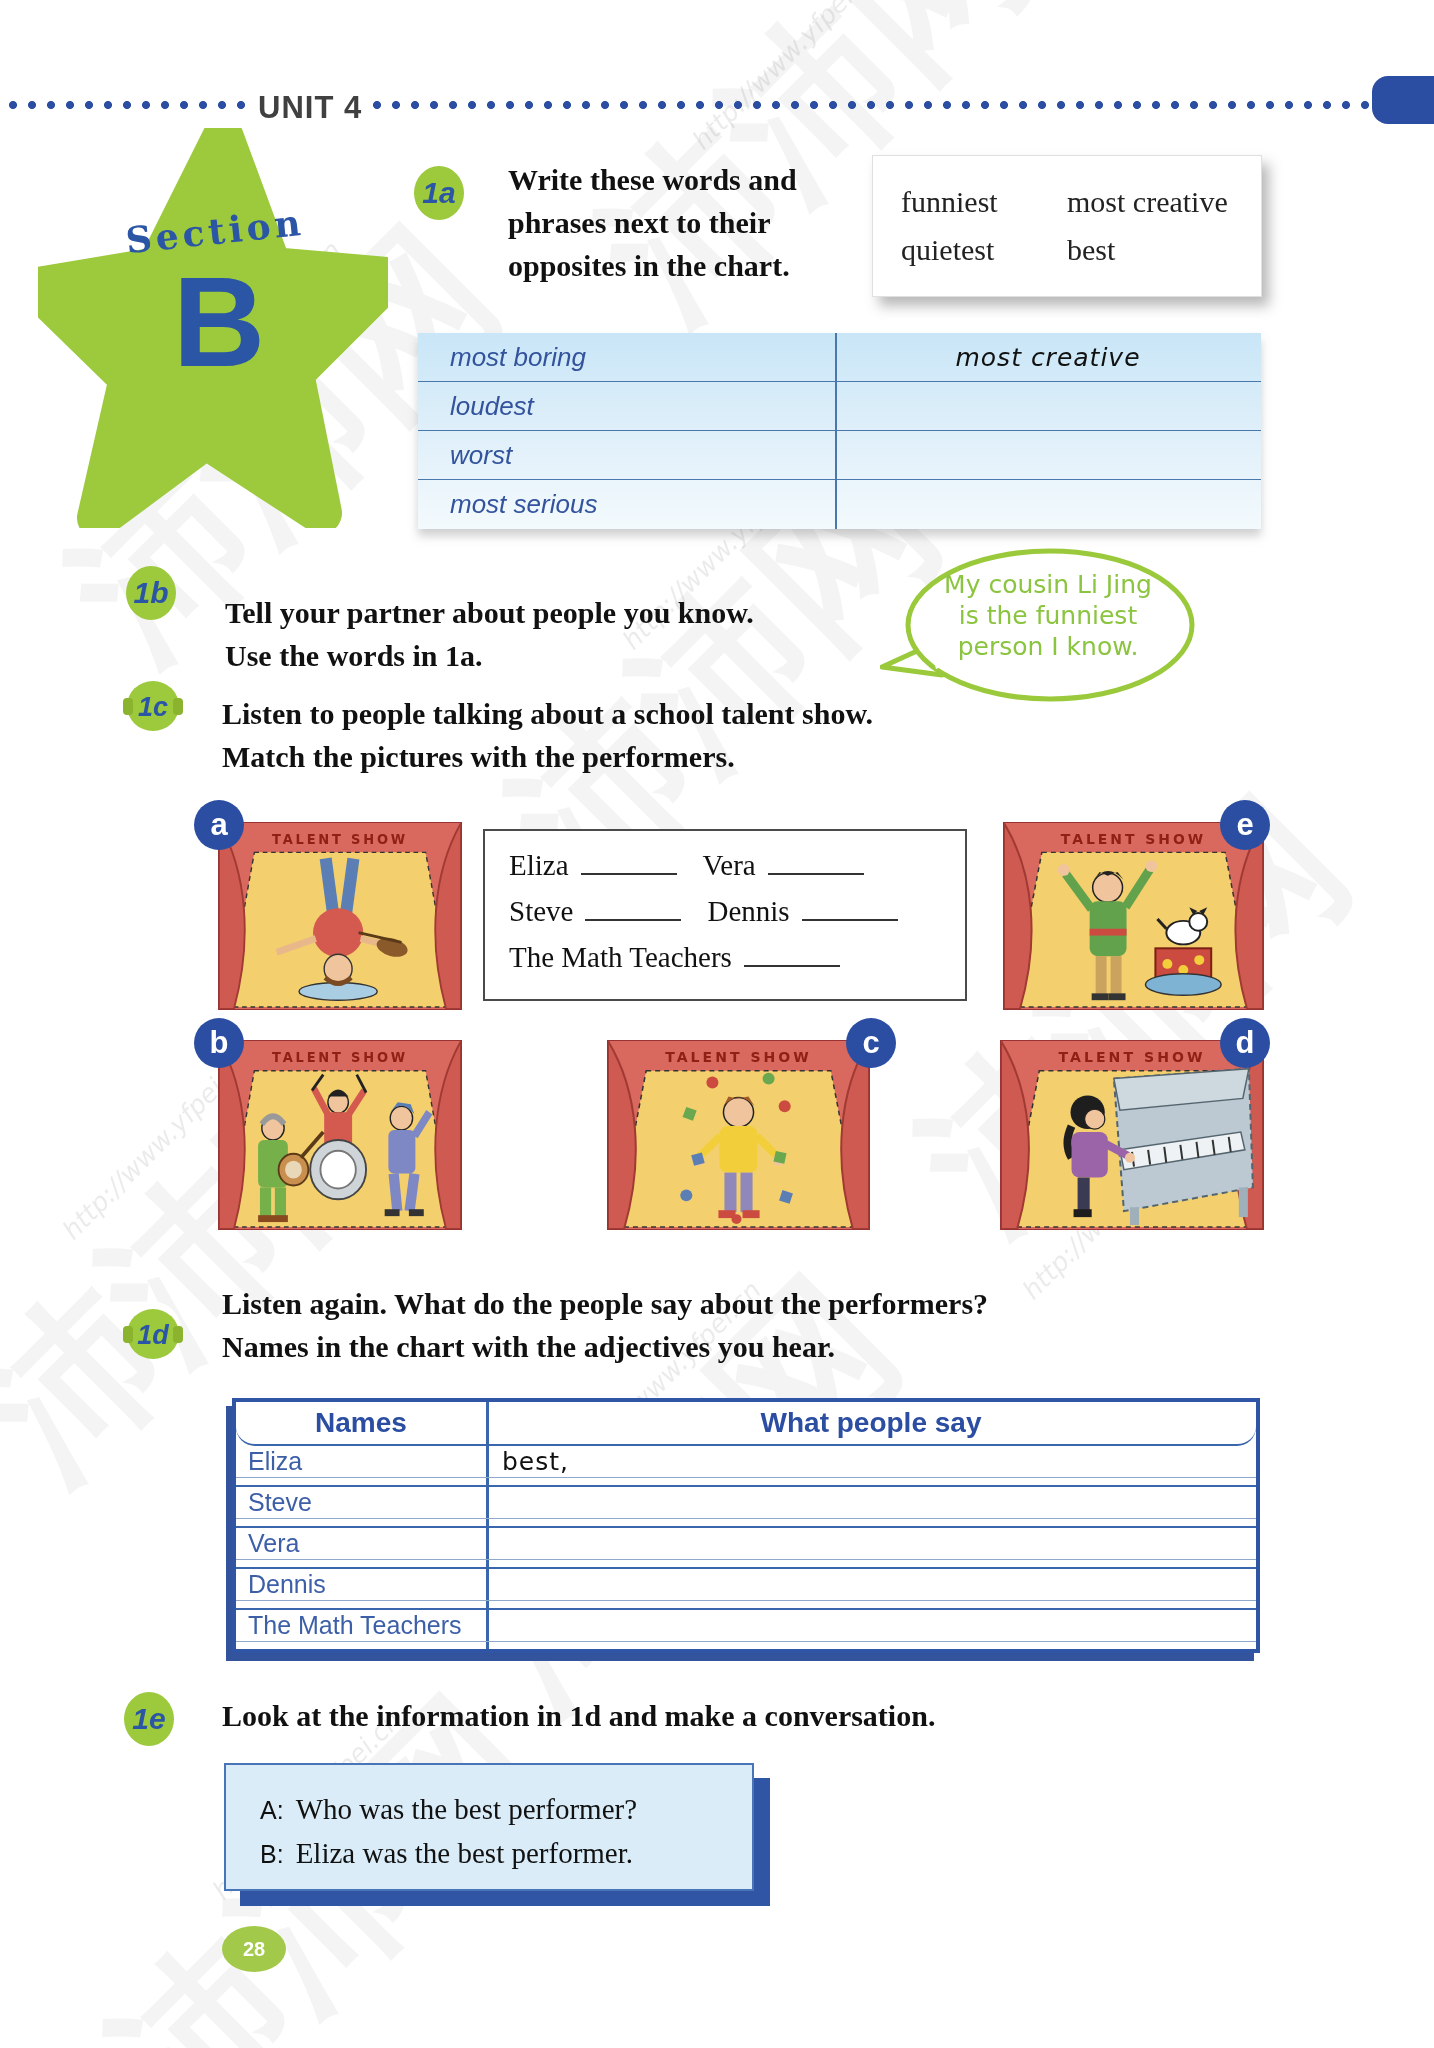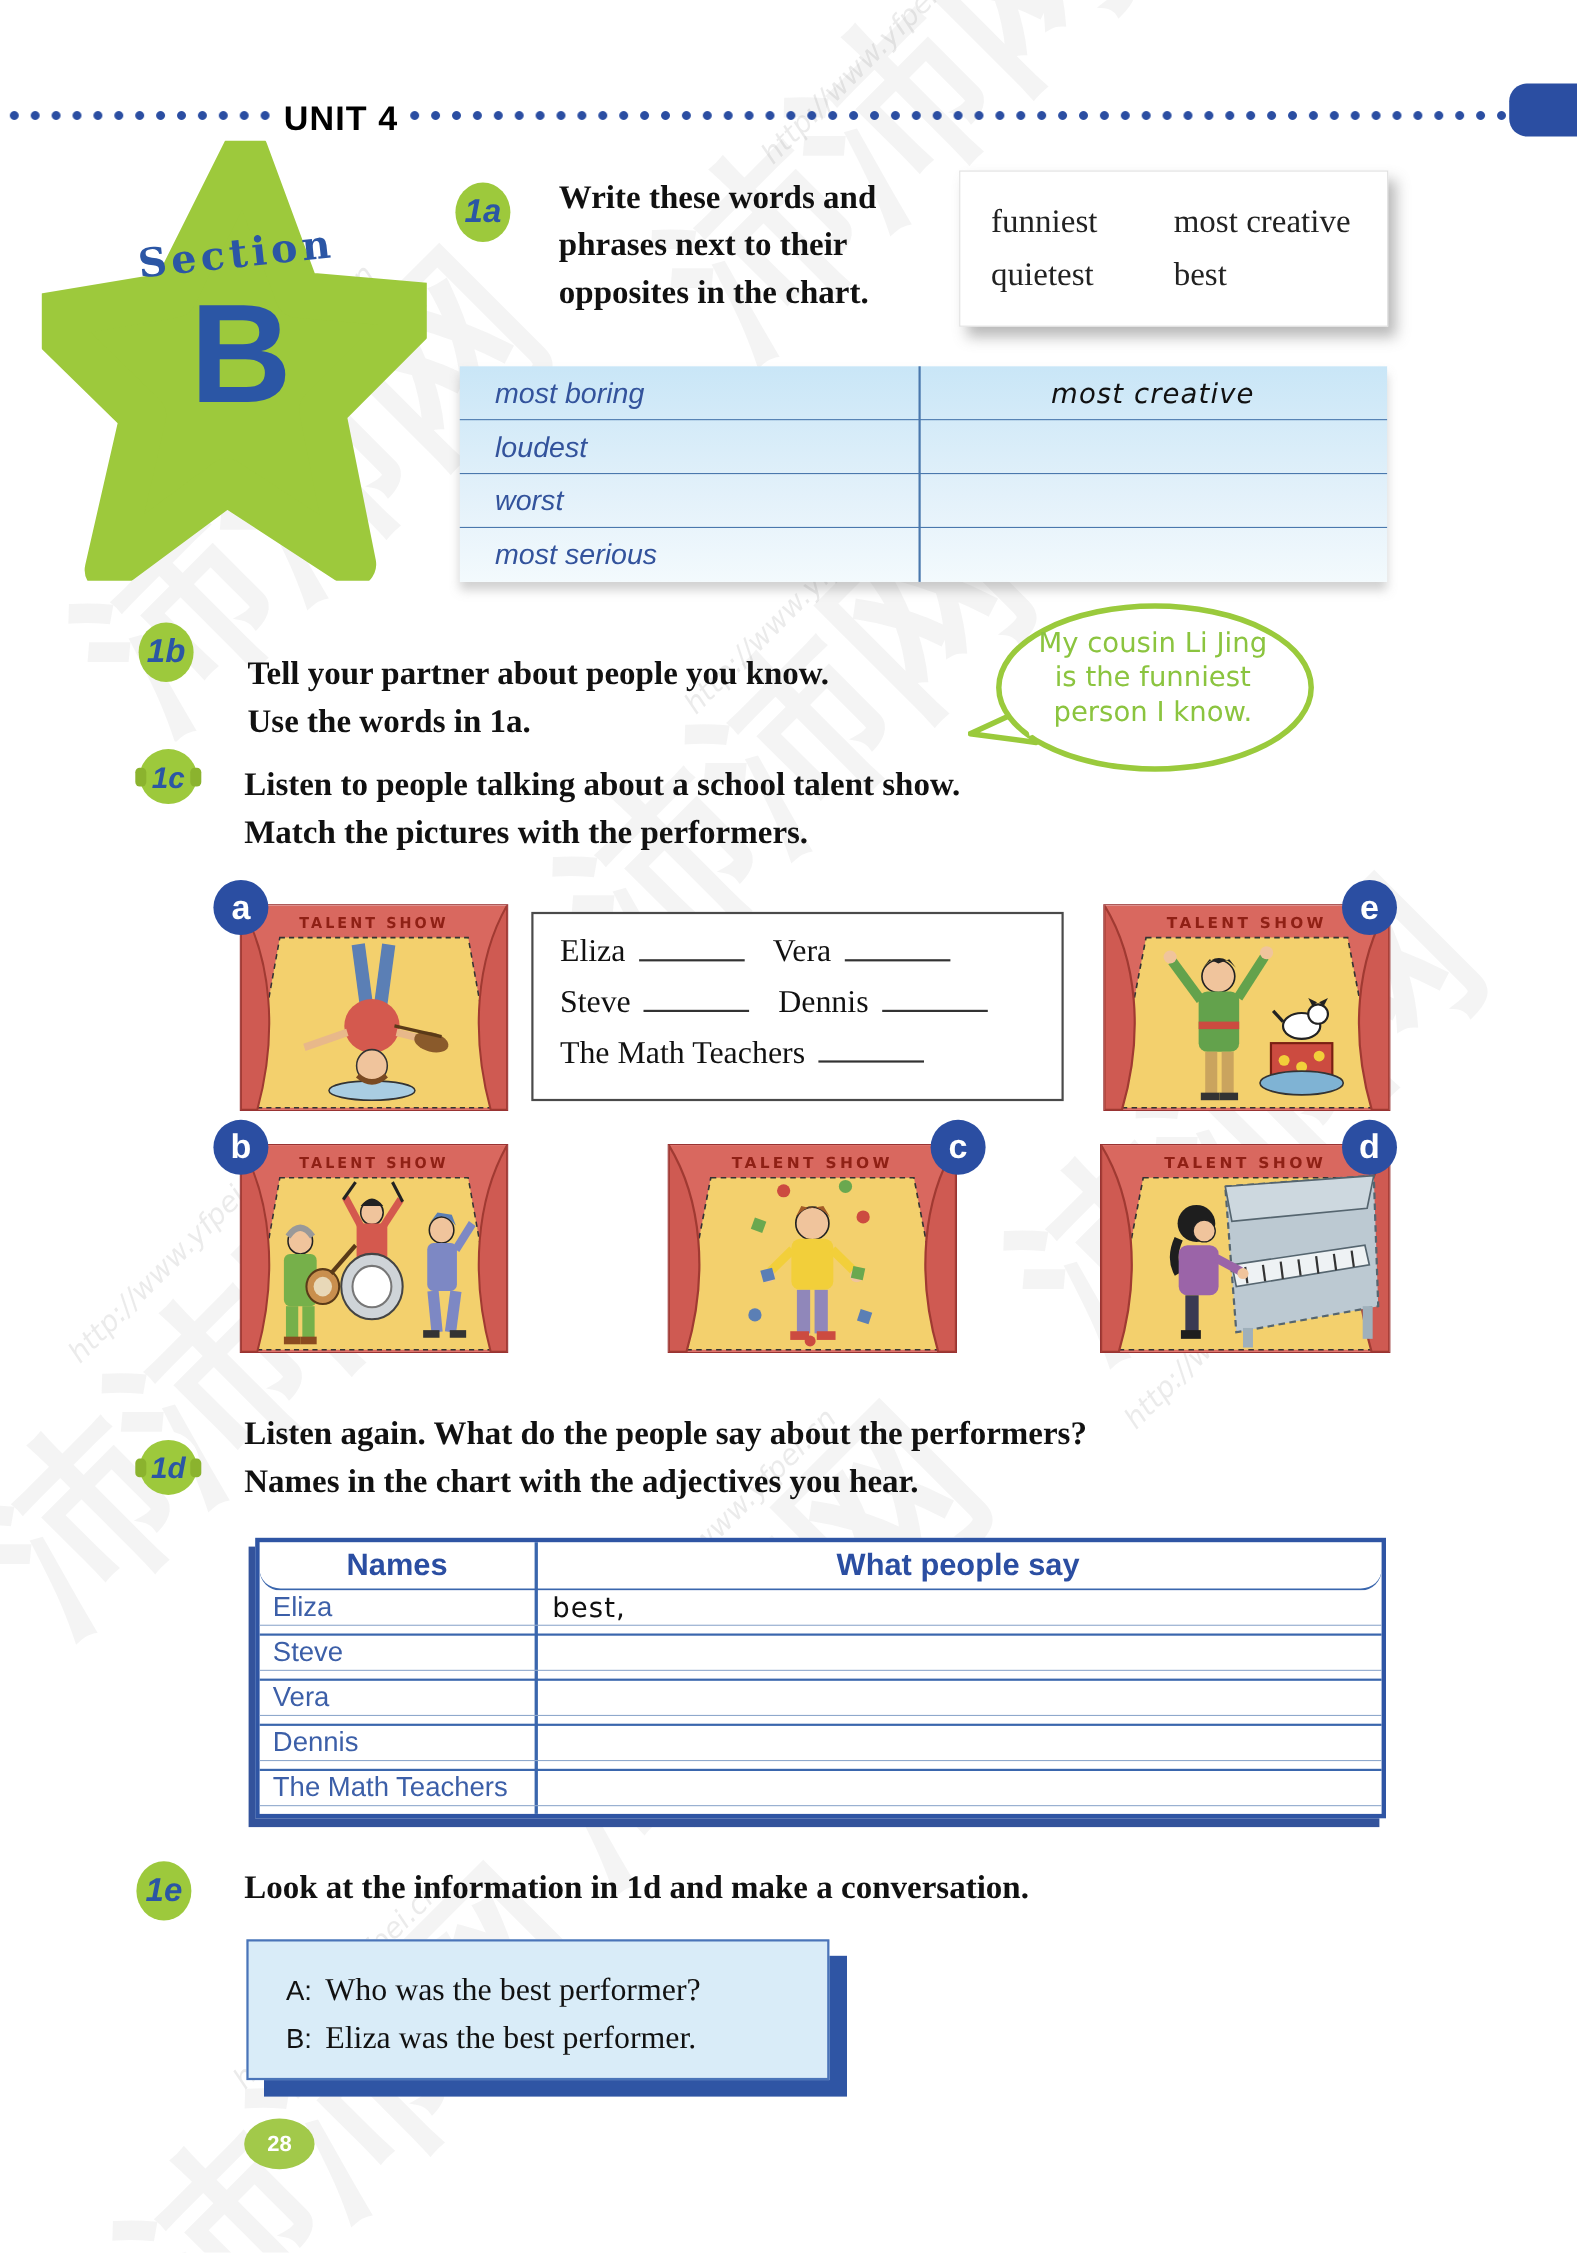--- a/index.html
+++ b/index.html
@@ -10,21 +10,21 @@
   .wm{position:absolute;transform:rotate(-45deg);color:rgba(60,60,60,0.055);
       font-family:"DejaVu Sans", sans-serif;font-weight:bold;pointer-events:none;white-space:nowrap;z-index:0;}
   .wm-big{font-size:170px;}
   .wm-url{font-size:26px;font-weight:normal;font-style:italic;color:rgba(60,60,60,0.10);}
 
   
   .dots{position:absolute;height:10px;z-index:2;
         background-image:radial-gradient(circle at 5px 5px,#2b4ea2 3.6px,transparent 4.4px);
         background-size:19px 10px;background-repeat:repeat-x;}
   .unit-title{position:absolute;left:258px;top:90px;z-index:2;font-family:"Liberation Sans",sans-serif;
-        font-weight:bold;font-size:31px;color:#000000;letter-spacing:1px;}
+        font-weight:bold;font-size:31px;color:#404040;letter-spacing:1px;}
   .corner-tab{position:absolute;right:0;top:76px;width:62px;height:48px;background:#2b4ea2;
         border-radius:16px 0 0 16px;z-index:2;}
 
   
   .star-wrap{position:absolute;left:38px;top:128px;width:350px;height:400px;z-index:1;}
   .section-word{position:absolute;left:52px;top:82px;width:250px;text-align:center;
         font-family:"DejaVu Serif",serif;font-weight:bold;font-size:36px;color:#2b56a5;
         letter-spacing:4px;transform:rotate(-6deg);}
   .section-letter{position:absolute;left:96px;top:120px;width:170px;text-align:center;
         font-family:"Liberation Sans",sans-serif;font-weight:bold;font-size:128px;color:#2b56a5;}

